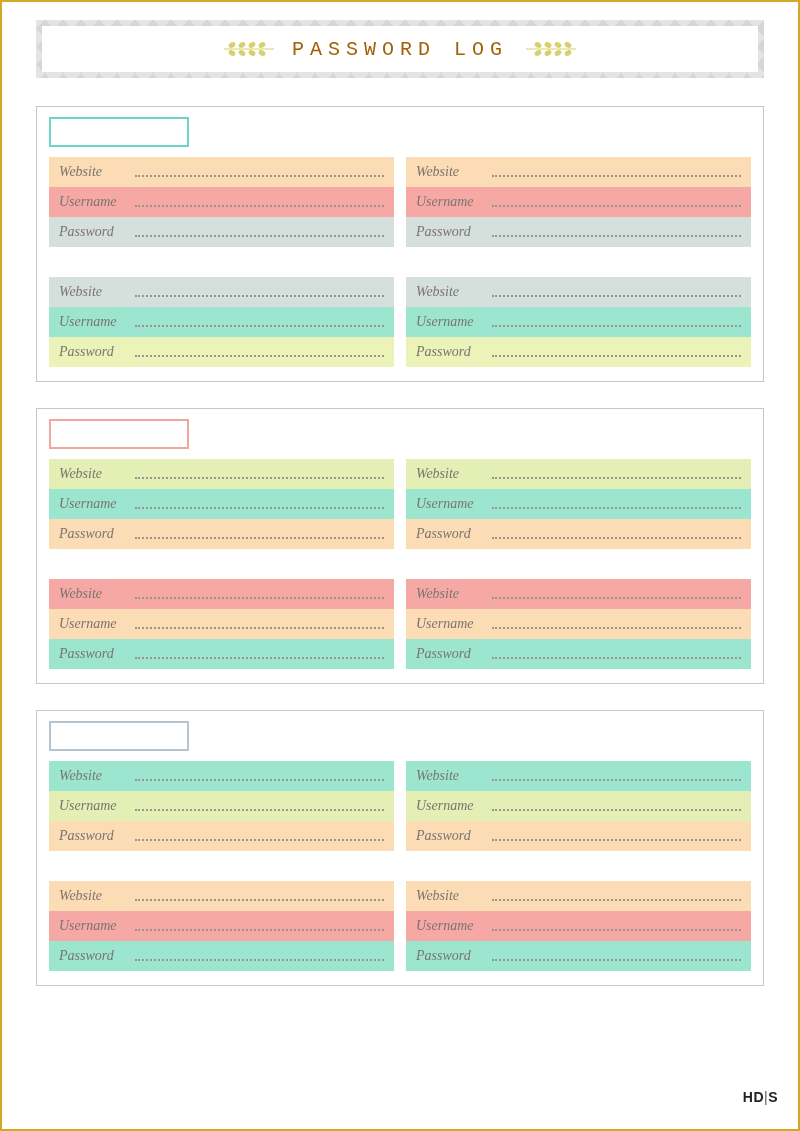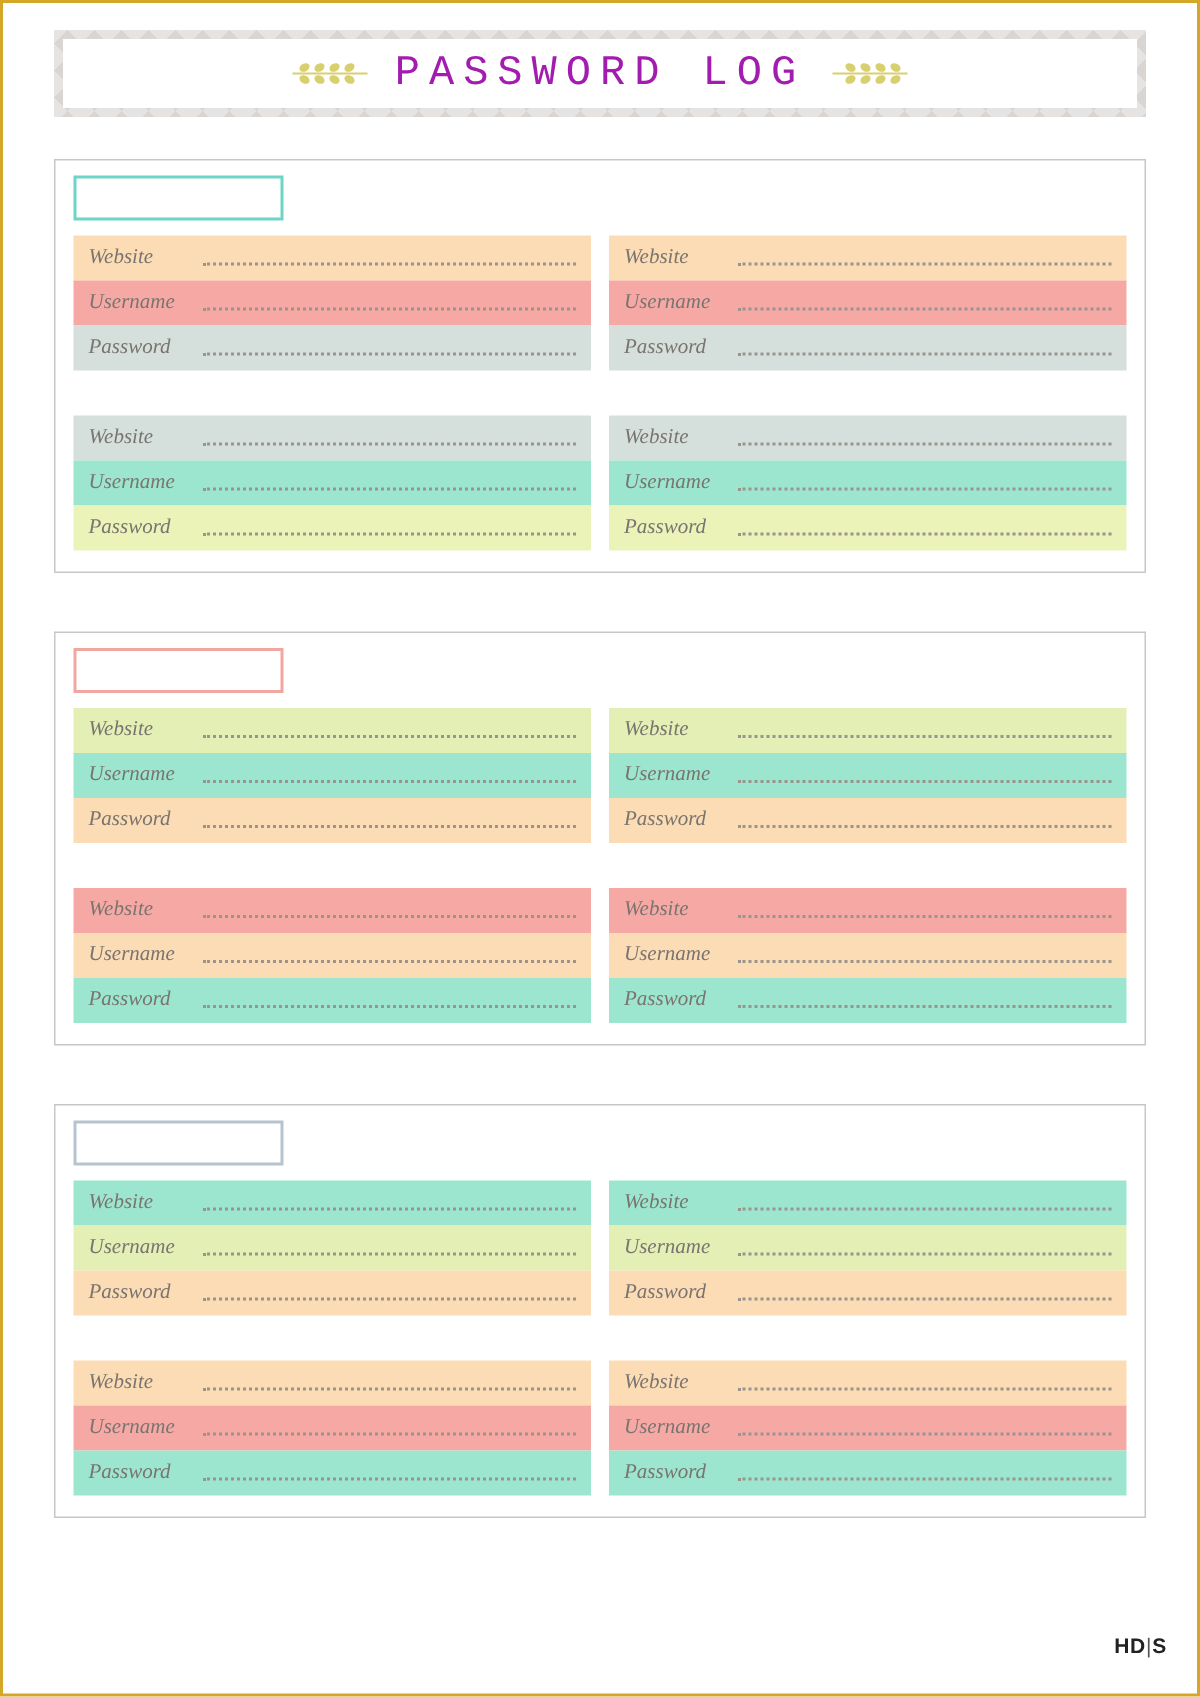--- a/index.html
+++ b/index.html
@@ -31,34 +31,34 @@
     height: 100%;
     background: #fff;
     display: flex;
     align-items: center;
     justify-content: center;
     gap: 16px;
   }
   .title {
     font-family: 'Courier New', monospace;
     letter-spacing: 6px;
-    font-size: 28px;
-    color: #a21caf;
+    font-size: 20px;
+    color: #a16207;
     text-transform: uppercase;
   }
   .laurel {
     width: 54px;
     height: 16px;
     display: inline-block;
   }
   .laurel svg { width: 100%; height: 100%; display:block; }
 
   .section {
     border: 1.5px solid #c8c7c4;
-    margin-bottom: 39px;
+    margin-bottom: 26px;
     padding: 10px 12px 14px 12px;
   }
   .category-box {
     width: 140px;
     height: 30px;
     background: #fff;
     margin-bottom: 10px;
     border-width: 2px;
     border-style: solid;
   }

